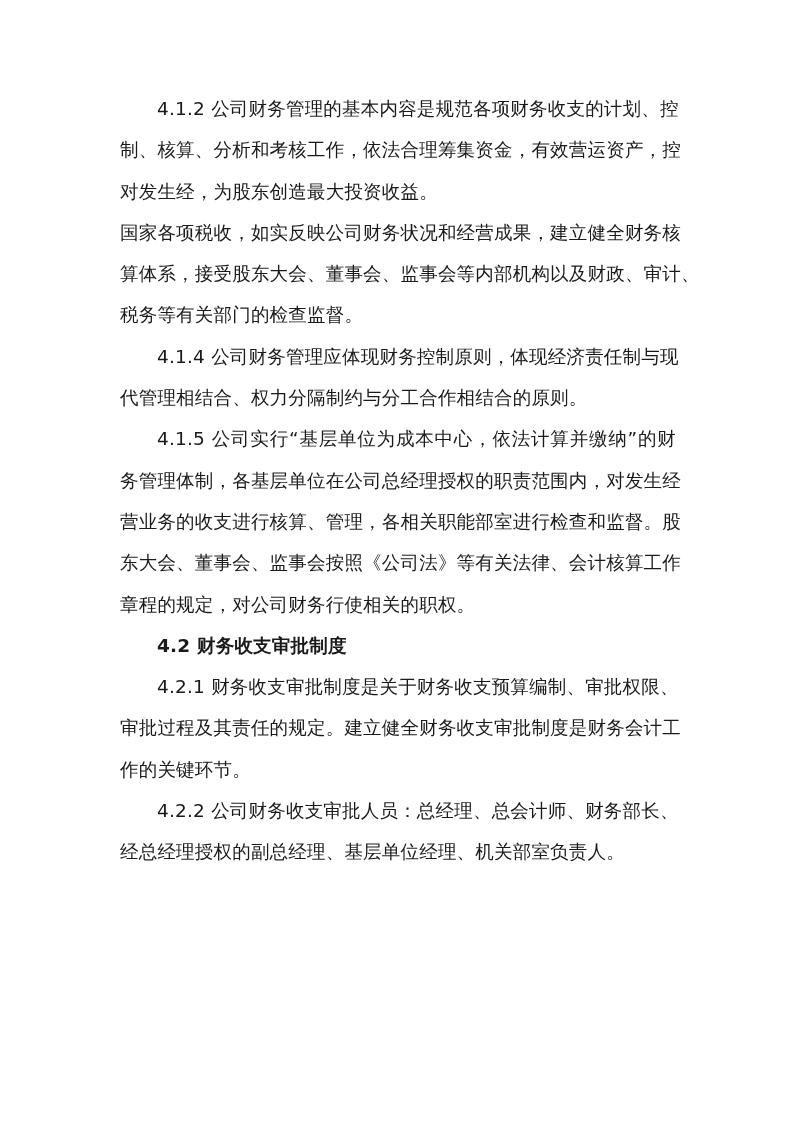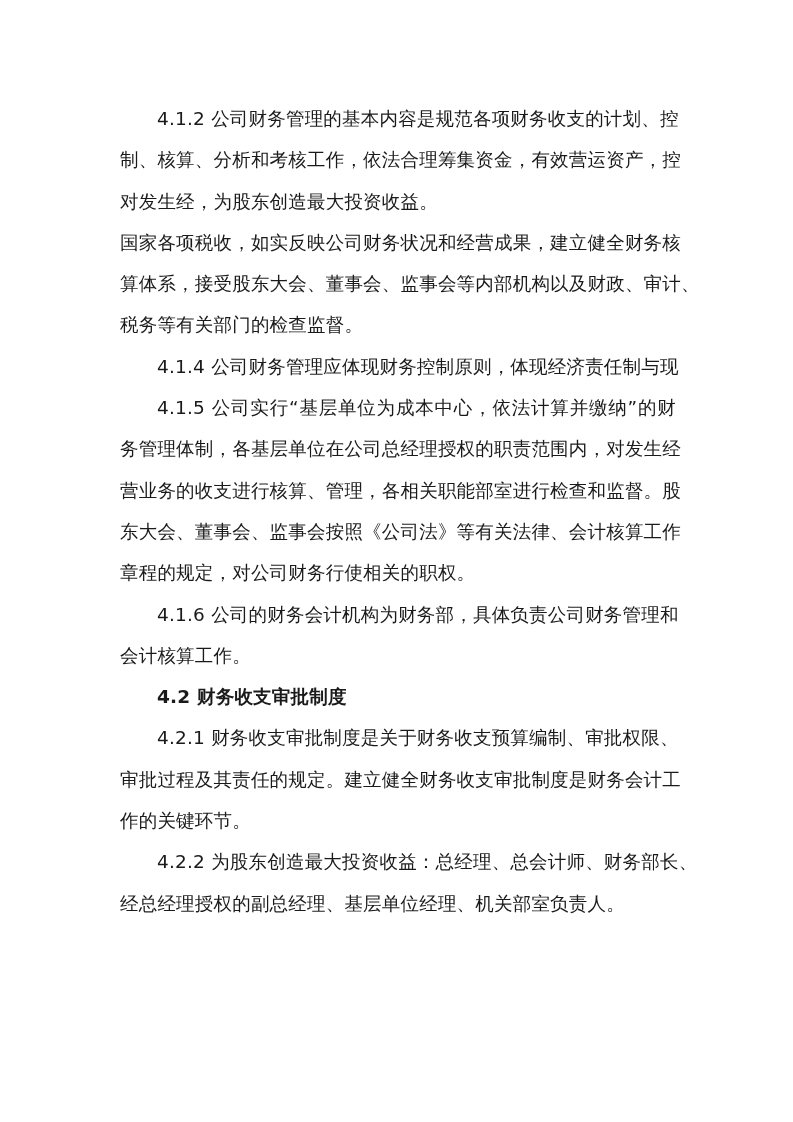--- a/index.html
+++ b/index.html
@@ -1,18 +1,18 @@
 <!DOCTYPE html>
 <html><head>
 <meta charset="utf-8">
 <style>
   html, body { margin: 0; padding: 0; background: #ffffff; }
   body { width: 793px; height: 1122px; position: relative; overflow: hidden;
          font-family: "DejaVu Sans", "Liberation Sans", sans-serif; color: #1a1a1a; }
-  .page { position: absolute; left: 120px; top: 98px; width: 556px; }
+  .page { position: absolute; left: 120px; top: 88px; width: 556px; }
   .line { height: 41.3px; line-height: 41.3px; font-size: 18.5px; white-space: nowrap;
           text-align: justify; text-align-last: justify; letter-spacing: 0.2px; }
   .line.last { text-align-last: left; }
   .line.indent { padding-left: 37px; }
   .line.heading { font-weight: bold; text-align-last: left; }
 </style>
 </head>
 <body>
 
 <div class="page">
@@ -24,41 +24,38 @@
   </div>
 
   <div>
     <div class="line">国家各项税收，如实反映公司财务状况和经营成果，建立健全财务核</div>
     <div class="line">算体系，接受股东大会、董事会、监事会等内部机构以及财政、审计、</div>
     <div class="line last">税务等有关部门的检查监督。</div>
   </div>
 
   <div>
     <div class="line indent">4.1.4 公司财务管理应体现财务控制原则，体现经济责任制与现</div>
+    <div class="line last">代管理相结合、权力分隔制约与分工合作相结合的原则。</div>
   </div>
 
   <div>
     <div class="line indent">4.1.5 公司实行“基层单位为成本中心，依法计算并缴纳”的财</div>
     <div class="line">务管理体制，各基层单位在公司总经理授权的职责范围内，对发生经</div>
     <div class="line">营业务的收支进行核算、管理，各相关职能部室进行检查和监督。股</div>
     <div class="line">东大会、董事会、监事会按照《公司法》等有关法律、会计核算工作</div>
     <div class="line last">章程的规定，对公司财务行使相关的职权。</div>
   </div>
 
-  <div>
-    <div class="line indent">4.1.6 公司的财务会计机构为财务部，具体负责公司财务管理和</div>
-    <div class="line last">会计核算工作。</div>
-  </div>
 
   <div class="line indent heading">4.2 财务收支审批制度</div>
 
   <div>
     <div class="line indent">4.2.1 财务收支审批制度是关于财务收支预算编制、审批权限、</div>
     <div class="line">审批过程及其责任的规定。建立健全财务收支审批制度是财务会计工</div>
     <div class="line last">作的关键环节。</div>
   </div>
 
   <div>
-    <div class="line indent">4.2.2 为股东创造最大投资收益：总经理、总会计师、财务部长、</div>
+    <div class="line indent">4.2.2 公司财务收支审批人员：总经理、总会计师、财务部长、</div>
     <div class="line last">经总经理授权的副总经理、基层单位经理、机关部室负责人。</div>
   </div>
 
 </div>
 
 </body></html>

